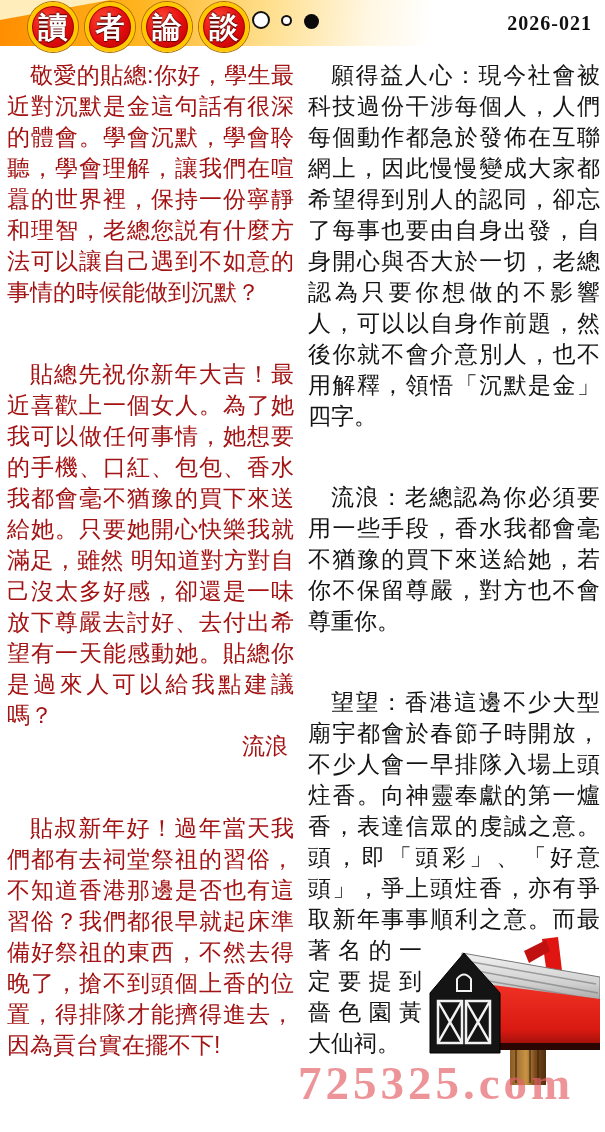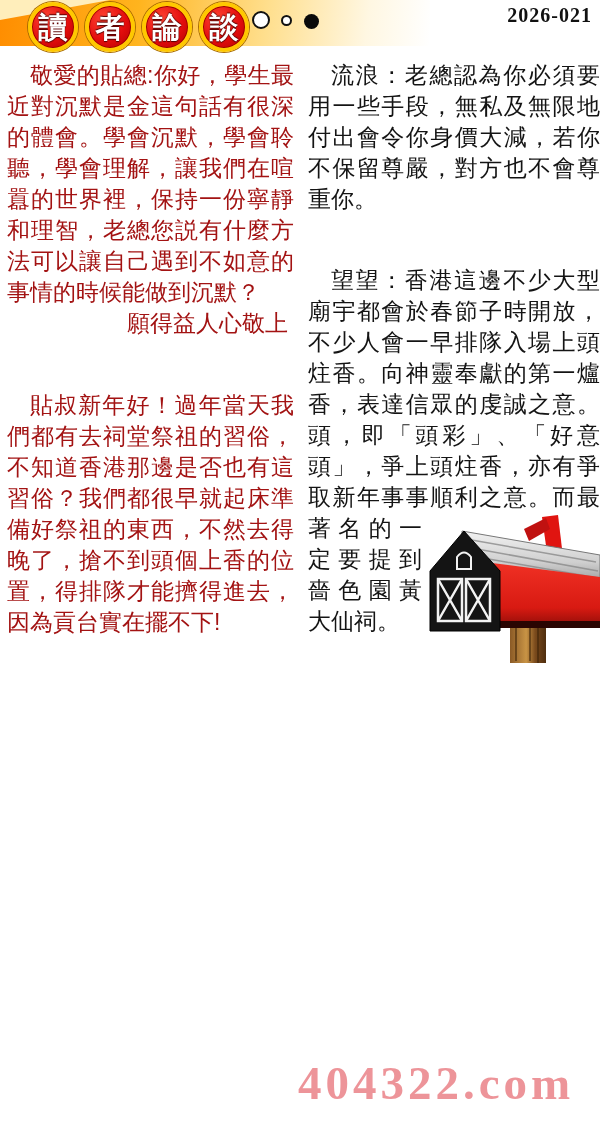--- a/index.html
+++ b/index.html
@@ -29,21 +29,21 @@
     display:flex; align-items:center; justify-content:center;
     color:#ffffff; font-weight:900; font-size:29px; line-height:1;
     text-shadow:0 1px 1px #550000, 0 -1px 1px #550000;
   }
   .dots { position:absolute; left:252px; top:11px; width:80px; height:22px; }
   .dot { position:absolute; border-radius:50%; }
   .dot-large { left:0; top:0; width:18px; height:18px; background:#fff; border:2px solid #111; }
   .dot-small { left:29px; top:4px; width:11px; height:11px; background:#fff; border:2px solid #111; }
   .dot-filled { left:52px; top:3px; width:15px; height:15px; background:#0a0a0a; }
   .issue {
-    position:absolute; right:13px; top:4px;
+    position:absolute; right:13px; top:12px;
     font-family:"Liberation Serif", serif; font-weight:700;
     font-size:20px; color:#111; letter-spacing:1px;
   }
 
   
   .columns {
     position:absolute; left:0; top:56px; width:605px; height:1076px;
     display:flex;
   }
   .col { font-size:23px; line-height:31px; text-align:justify; text-justify:inter-character; }
@@ -90,30 +90,36 @@
       <span class="dot dot-filled"></span>
     </div>
     <div class="issue">2026-021</div>
   </div>
 
   <div class="columns">
 
     <div class="col col-left">
       <div class="letter">
         <p class="para">敬愛的貼總:你好，學生最近對沉默是金這句話有很深的體會。學會沉默，學會聆聽，學會理解，讓我們在喧囂的世界裡，保持一份寧靜和理智，老總您説有什麼方法可以讓自己遇到不如意的事情的時候能做到沉默？</p>
-        <span class="signature">願得益人心敬上</span>
+      </div>
+      <div class="letter">
+        <p class="para">貼總先祝你新年大吉！最近喜歡上一個女人。為了她我可以做任何事情，她想要的手機、口紅、包包、香水我都會毫不猶豫的買下來送給她。只要她開心快樂我就滿足，雖然 明知道對方對自己沒太多好感，卻還是一味放下尊嚴去討好、去付出希望有一天能感動她。貼總你是過來人可以給我點建議嗎？</p>
+        <span class="signature">流浪</span>
       </div>
       <div class="letter">
         <p class="para">貼叔新年好！過年當天我們都有去祠堂祭祖的習俗，不知道香港那邊是否也有這習俗？我們都很早就起床準備好祭祖的東西，不然去得晚了，搶不到頭個上香的位置，得排隊才能擠得進去，因為貢台實在擺不下!</p>
       </div>
     </div>
 
     <div class="col col-right">
       <div class="reply">
-        <p class="para">流浪：老總認為你必須要用一些手段，無私及無限地付出會令你身價大減，若你不保留尊嚴，對方也不會尊重你。</p>
+        <p class="para">願得益人心：現今社會被科技過份干涉每個人，人們每個動作都急於發佈在互聯網上，因此慢慢變成大家都希望得到別人的認同，卻忘了每事也要由自身出發，自身開心與否大於一切，老總認為只要你想做的不影響人，可以以自身作前題，然後你就不會介意別人，也不用解釋，領悟「沉默是金」四字。</p>
+      </div>
+      <div class="reply">
+        <p class="para">流浪：老總認為你必須要用一些手段，香水我都會毫不猶豫的買下來送給她，若你不保留尊嚴，對方也不會尊重你。</p>
       </div>
       <div class="reply">
         <p class="para">
           <span>望望：香港這邊不少大型廟宇都會於春節子時開放，不少人會一早排隊入場上頭炷香。向神靈奉獻的第一爐香，表達信眾的虔誠之意。頭，即「頭彩」、「好意頭」，爭上頭炷香，亦有爭取新年事事順利之意。而</span><span class="mailbox-float">
             <svg viewBox="0 0 174 148" xmlns="http://www.w3.org/2000/svg">
               <defs>
                 <linearGradient id="wood" x1="0" y1="0" x2="1" y2="0">
                   <stop offset="0" stop-color="#8a5a26"></stop>
                   <stop offset="0.45" stop-color="#c99445"></stop>
                   <stop offset="0.7" stop-color="#7a4a1c"></stop>
@@ -151,14 +157,14 @@
                 <rect x="40" y="64" width="24" height="42"></rect>
                 <path d="M40 64 L64 106 M64 64 L40 106"></path>
               </g>
             </svg>
           </span><span>最著名的一定要提到嗇色園黃大仙祠。</span>
         </p>
       </div>
     </div>
   </div>
 
-  <div class="watermark">404322.com</div>
+  <div class="watermark">725325.com</div>
 </div>
 
 </body></html>

